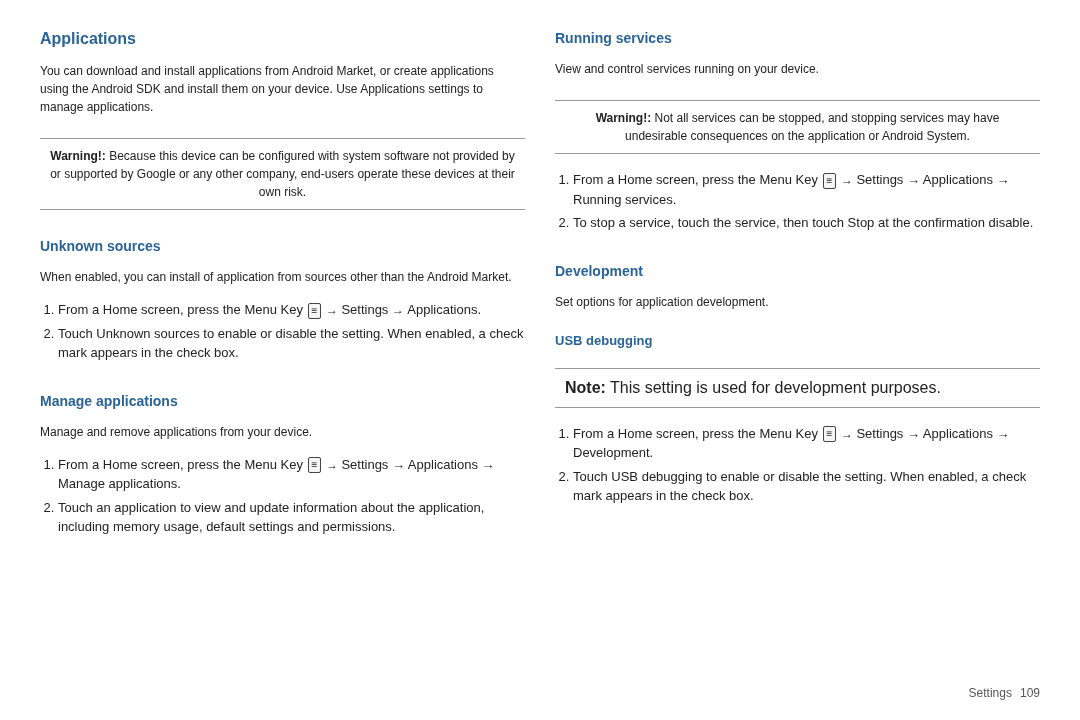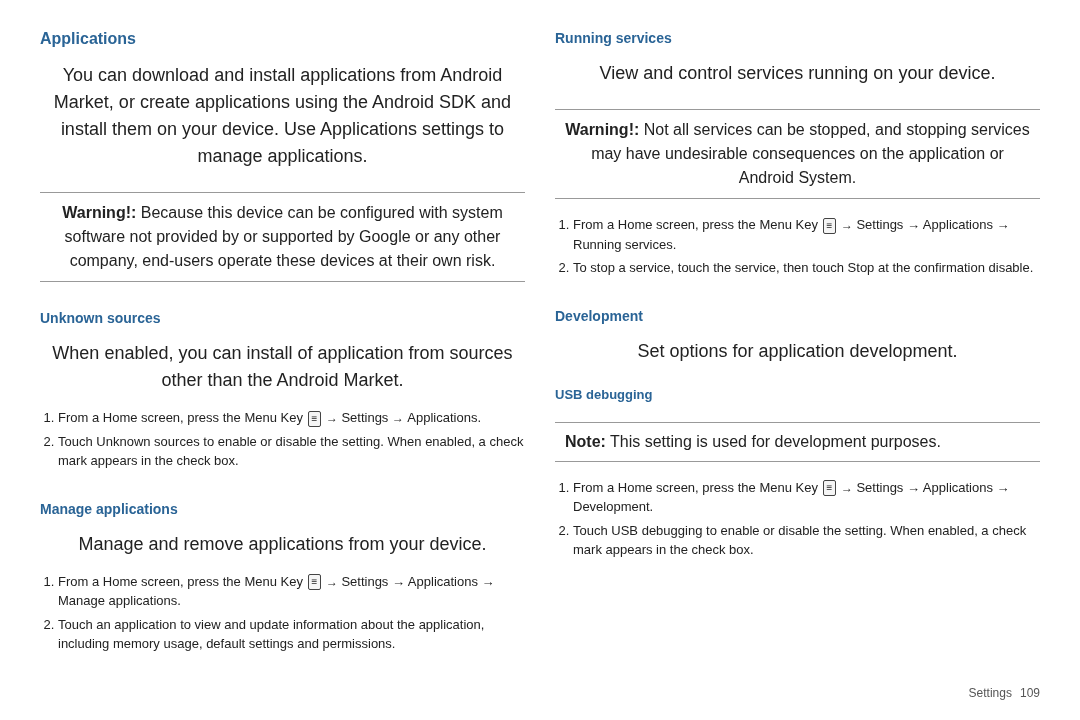--- a/index.html
+++ b/index.html
@@ -43,32 +43,31 @@
       font-size: 16px;
     }
     .section-title.usb {
       color: #2a6496;
       font-size: 13px;
       font-weight: bold;
       margin-top: 8px;
       margin-bottom: 4px;
     }
     p {
-      font-size: 18px;
+      font-size: 12px;
       line-height: 1.5;
       margin-bottom: 6px;
       color: #222;
-      text-align: center;
     }
     .warning-box {
       border-top: 1.5px solid #999;
       border-bottom: 1.5px solid #999;
       padding: 8px 10px;
       margin: 8px 0;
-      font-size: 16px;
+      font-size: 12px;
       line-height: 1.5;
       text-align: center;
       color: #222;
     }
     .warning-box .label {
       font-weight: bold;
     }
     .note-box {
       border-top: 1.5px solid #999;
       border-bottom: 1.5px solid #999;

